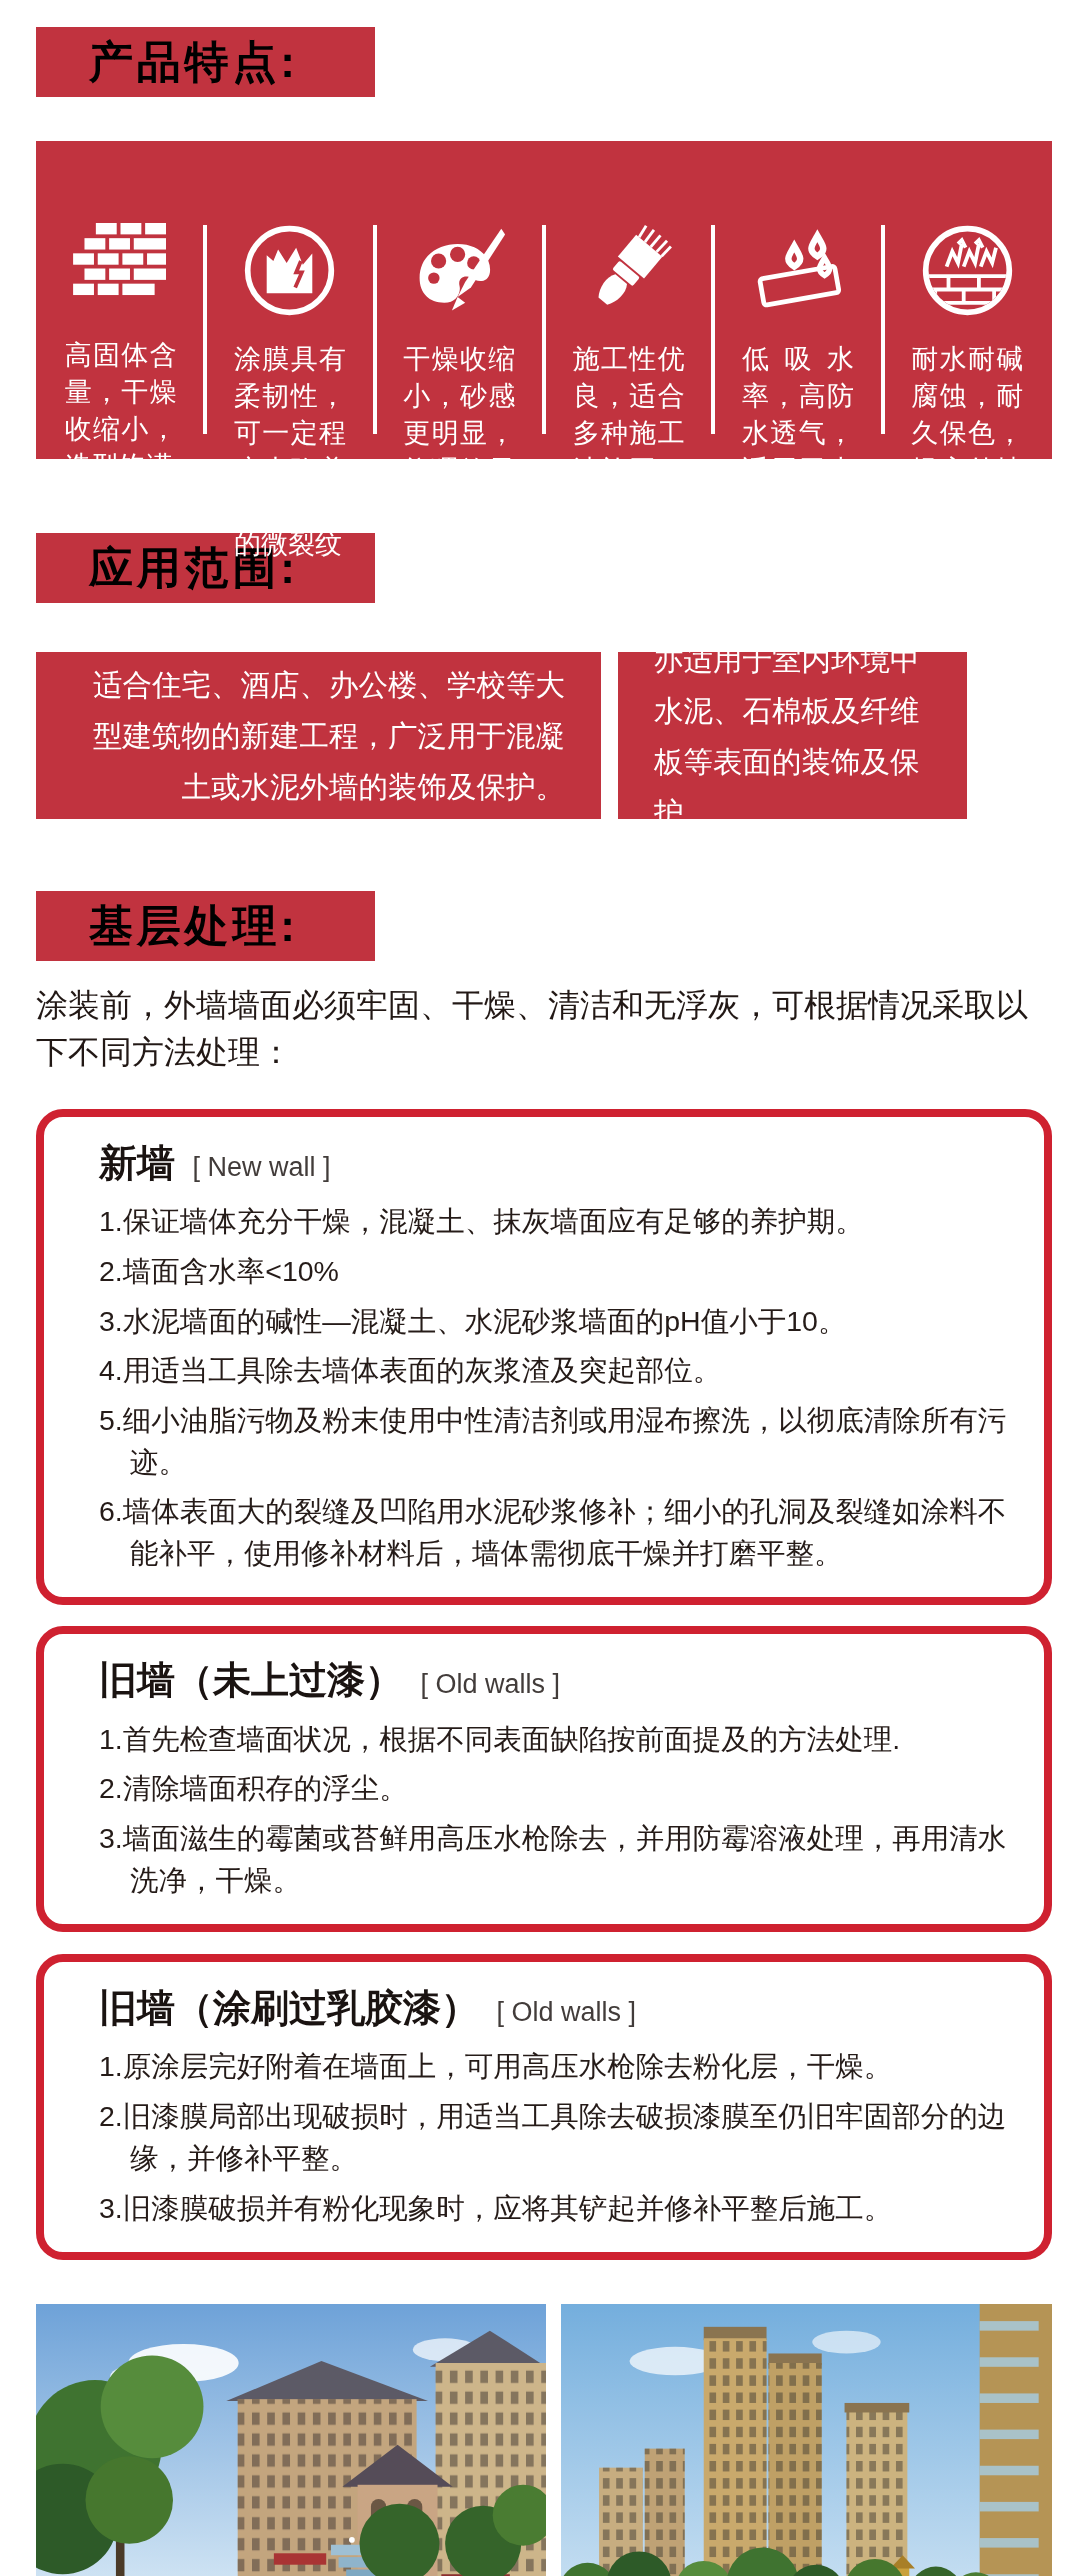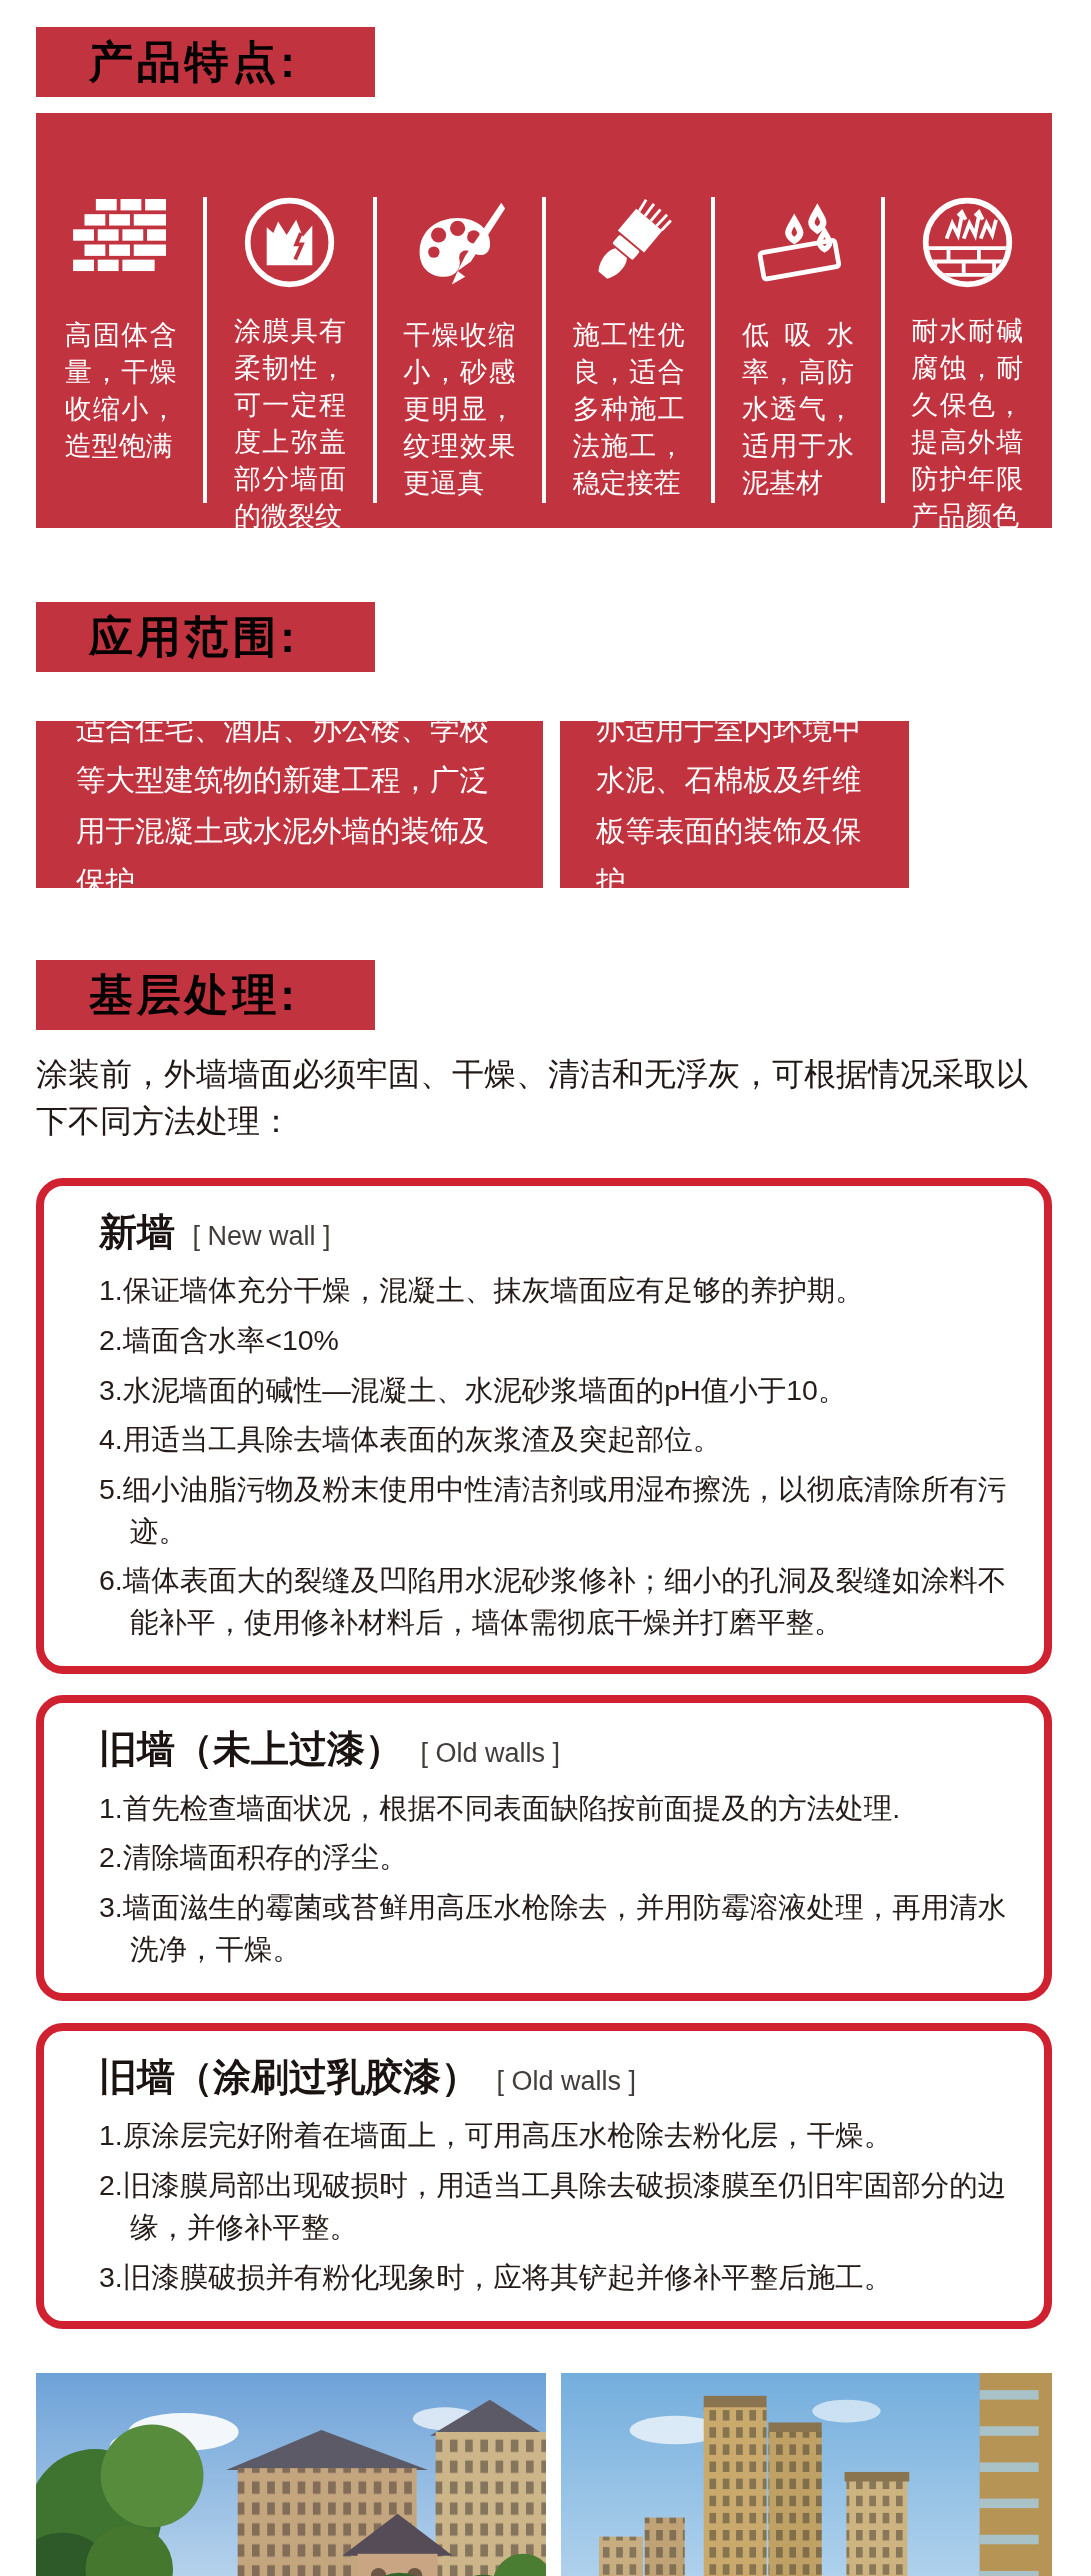--- a/index.html
+++ b/index.html
@@ -13,21 +13,21 @@
   
   .sec-head{
     margin-top:27px;width:339px;height:70px;line-height:70px;
     box-sizing:border-box;padding-left:53px;
     background:#c1333f;color:#000000;font-size:44px;font-weight:bold;
     letter-spacing:3.8px;
   }
 
   
   .banner{
-    margin-top:16px;height:415px;background:#c1333f;
+    margin-top:44px;height:318px;background:#c1333f;
     display:flex;position:relative;
   }
   .feat-col{
     flex:1 1 0;position:relative;display:flex;flex-direction:column;
     align-items:center;padding-top:82px;box-sizing:border-box;
   }
   .feat-col + .feat-col::before{
     content:"";position:absolute;left:-1.9px;top:84px;bottom:25px;width:3.8px;background:#ffffff;
   }
   .feat-icon{height:99px;display:flex;align-items:center;justify-content:center;}
@@ -36,21 +36,21 @@
     text-align:justify;text-justify:inter-character;word-break:break-all;
   }
 
   
   .app-head{margin-top:74px;}
   .app-row{margin-top:49px;display:flex;gap:17px;}
   .app-box{
     background:#c1333f;color:#ffffff;height:167px;box-sizing:border-box;
     display:flex;align-items:center;font-size:29.5px;line-height:51px;
   }
-  .app-left{width:507px;padding:0 36px 0 40px;}
+  .app-left{width:565px;padding:0 36px 0 40px;text-align:right;}
   .app-right{width:349px;padding:0 27px 0 36px;}
 
   
   .base-head{margin-top:72px;}
   .intro{
     margin-top:23px;width:1016px;color:#221815;font-size:32px;line-height:47px;font-family:Liberation Mono, monospace;
   }
   .treat-box{
     box-sizing:border-box;border:8.6px solid #cf2130;border-radius:27px;
     padding:21px 36px 23px 55px;background:#ffffff;

